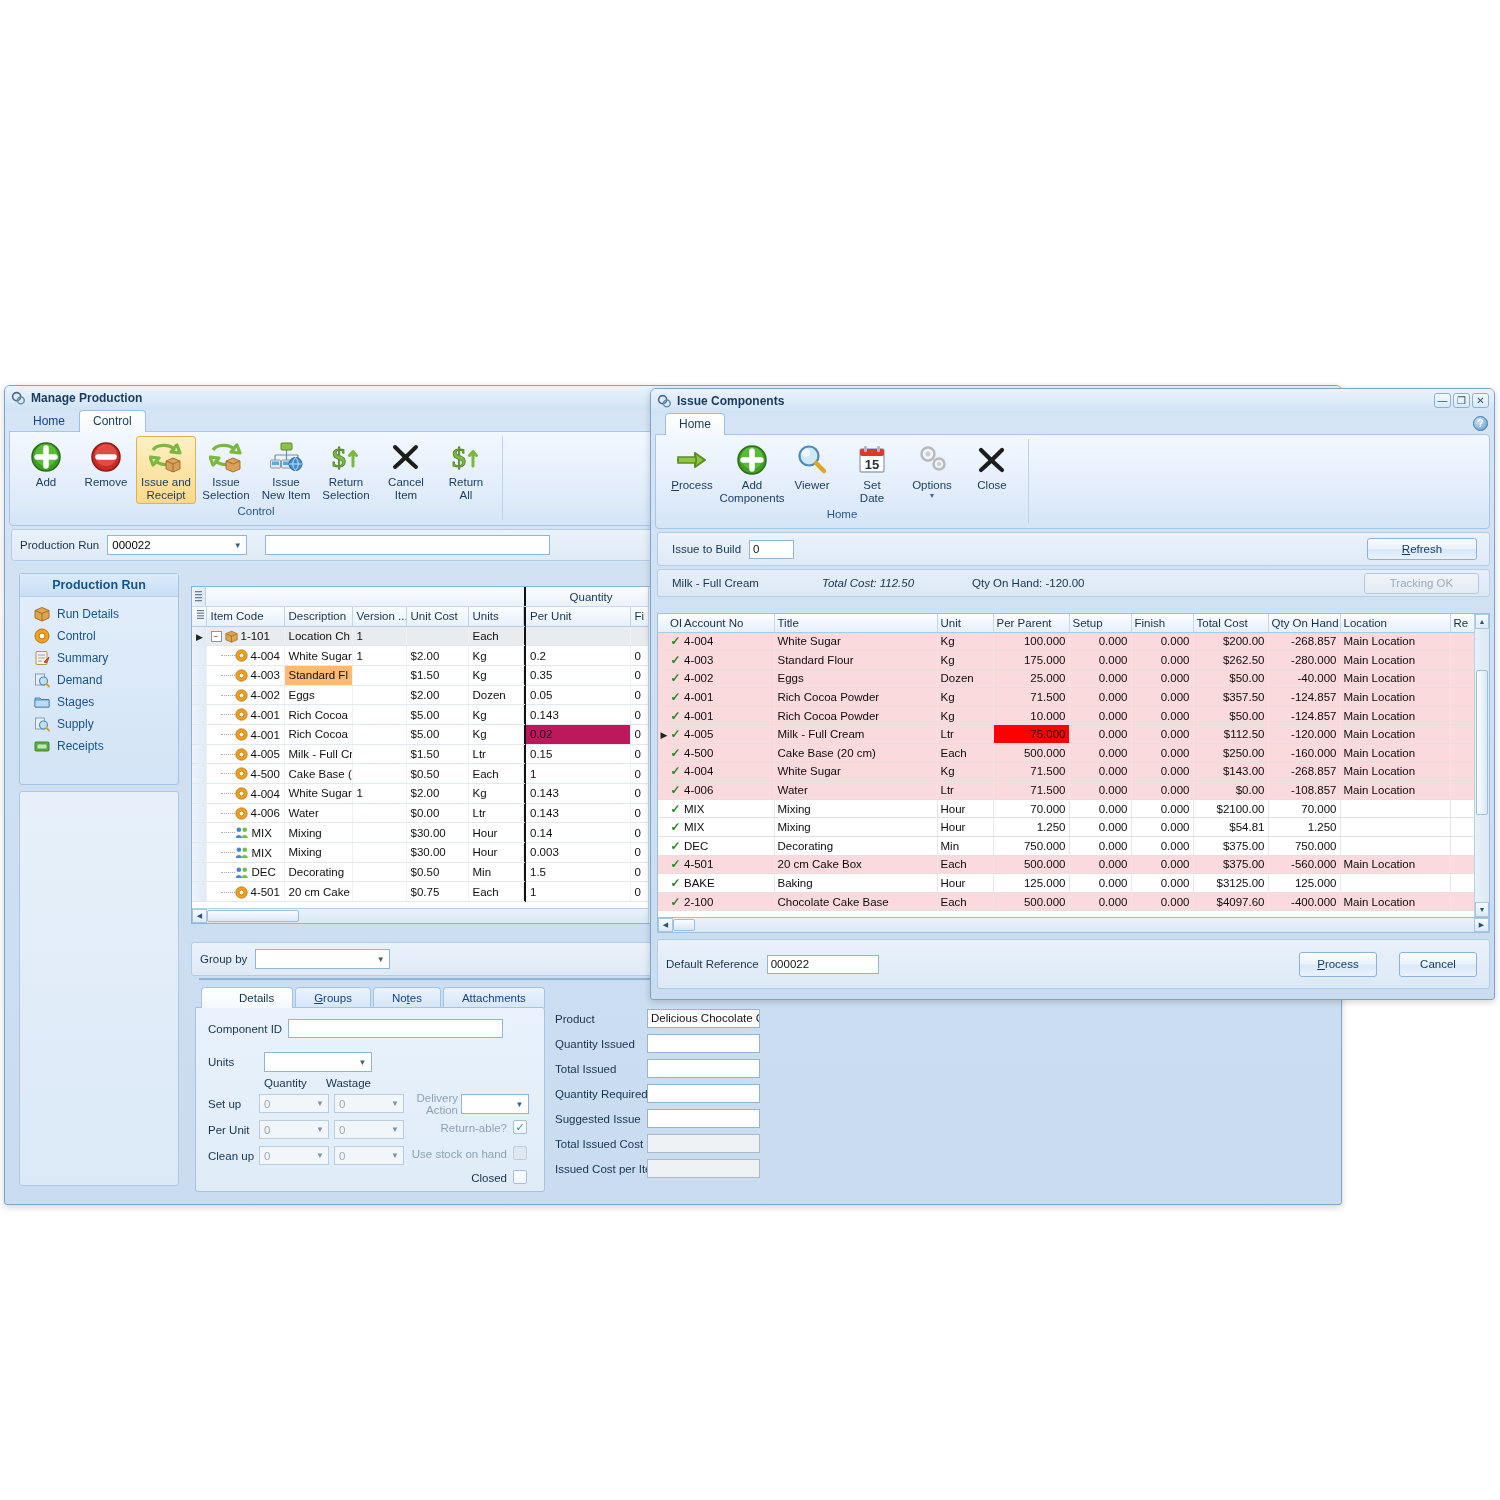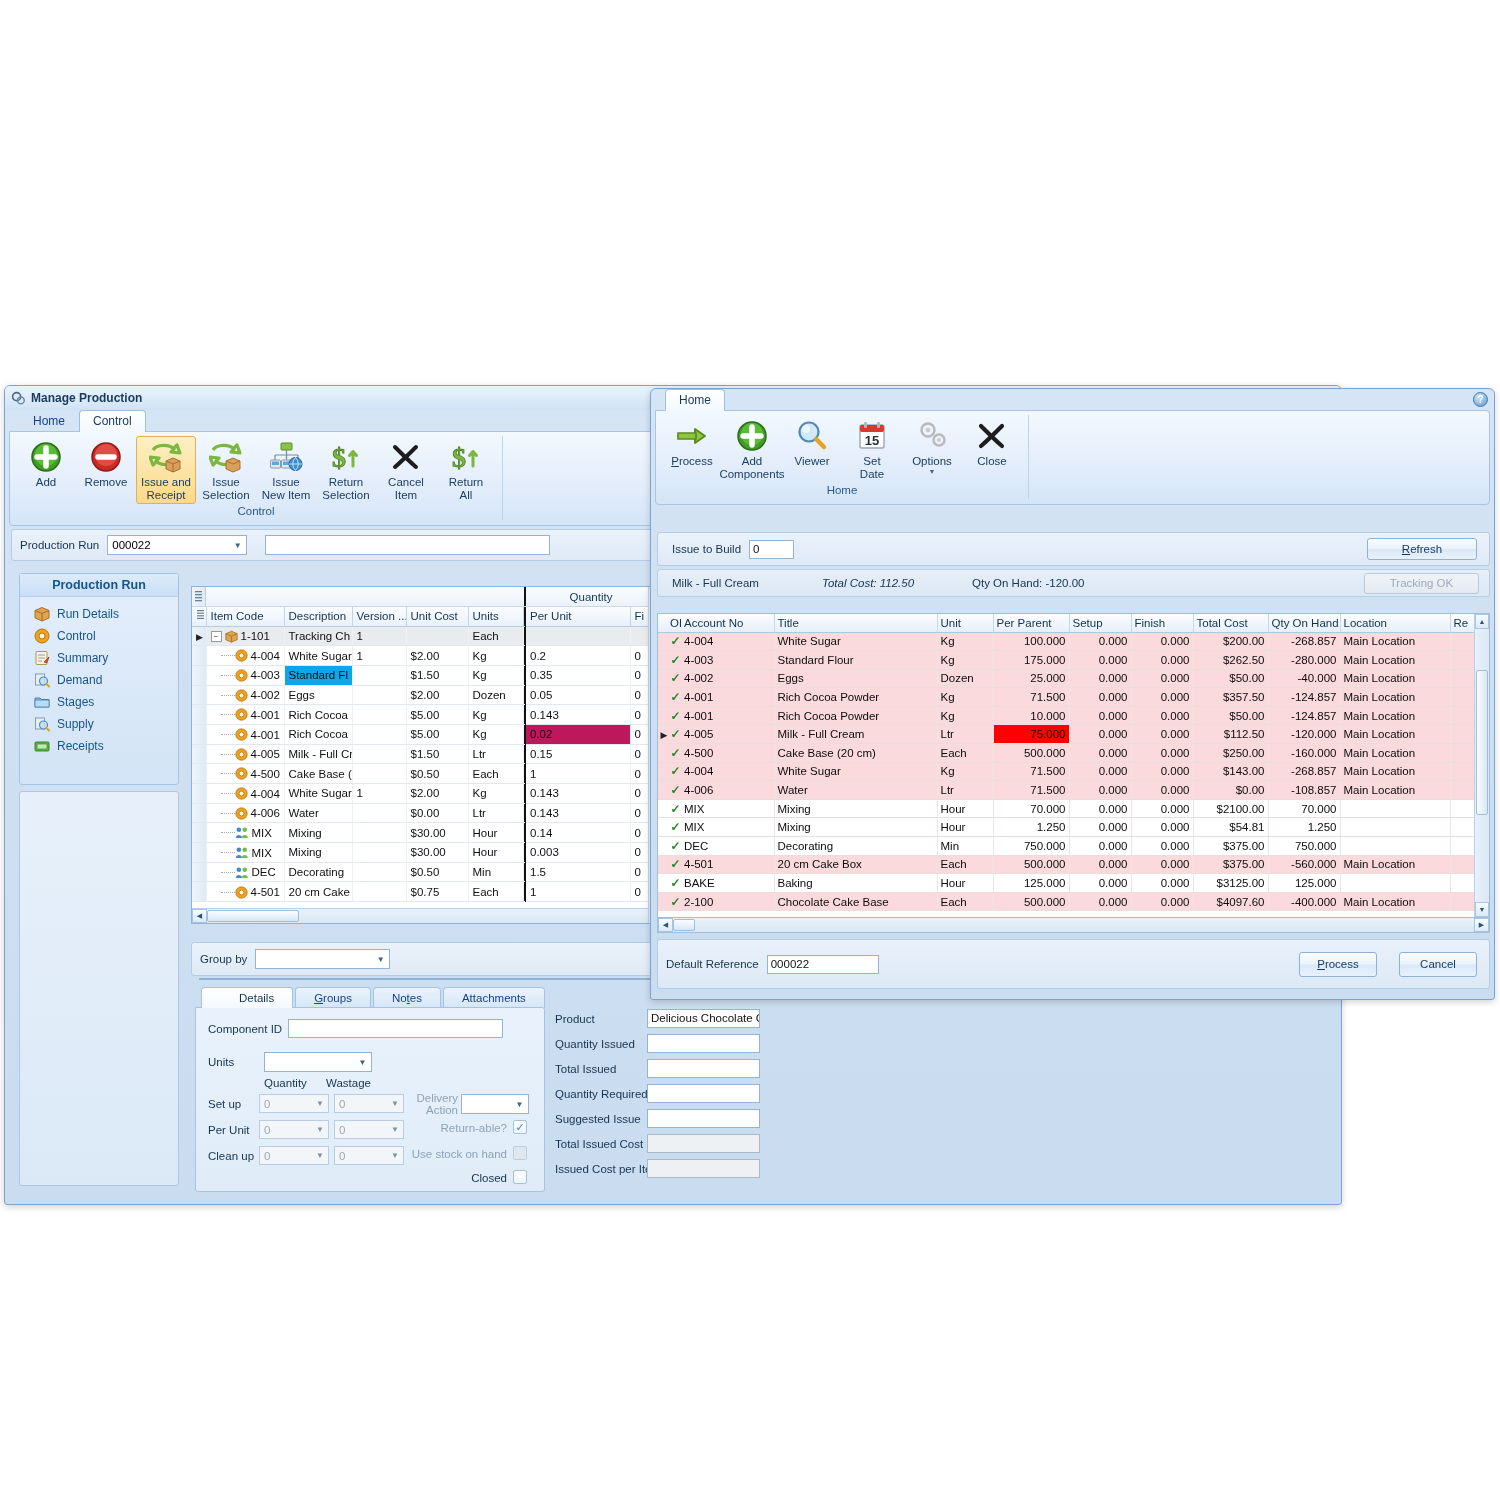--- a/index.html
+++ b/index.html
@@ -522,21 +522,21 @@
             <th>Fi</th>
           </tr>
         </thead>
         <tbody id="mp-grid-body">
             <tr>
               <td class="handlecol" style="text-align:center;background:linear-gradient(to right,#eef4fa,#dfeaf6);"><span class="rowptr">▶</span></td>
               <td colspan="2" style="background:#e9ecef;padding-left:4px;"><span style="display:inline-block;width:11px;height:11px;border:1px solid #8d9aa6;font-size:8px;line-height:9px;text-align:center;background:#fff;color:#333;vertical-align:middle;margin-right:3px;">−</span><span style="vertical-align:middle;display:inline-block;margin:0 3px -2px 0;"><svg width="13" height="13" viewBox="0 0 16 16">
                     <path d="M1 4.5 L8 1.5 L15 4.5 L15 12 L8 15 L1 12 Z" fill="#e0a44f" stroke="#9b6a22" stroke-width="0.9"></path>
                     <path d="M1 4.5 L8 7.5 L15 4.5 M8 7.5 L8 15" fill="none" stroke="#9b6a22" stroke-width="0.9"></path>
                   </svg></span><span style="vertical-align:middle;">1-101</span></td>
-              <td style="background:#e9ecef;">Tracking Ch</td>
+              <td style="background:#e9ecef;">Location Ch</td>
               <td style="background:#e9ecef;">1</td>
               <td style="background:#e9ecef;"></td>
               <td style="background:#e9ecef;">Each</td>
               <td style="padding:0;border-right:2px solid #111;background:#e9ecef;"></td>
               <td style="background:#e9ecef;"></td>
               <td style="background:#e9ecef;"></td>
             </tr>
             <tr>
               <td class="handlecol" style="text-align:center;background:linear-gradient(to right,#eef4fa,#dfeaf6);"></td>
               <td colspan="2" style="background:#ffffff;padding-left:14px;"><span style="display:inline-block;width:14px;border-bottom:1px dotted #aab;vertical-align:middle;"></span><span style="vertical-align:middle;display:inline-block;margin:0 3px -2px 0;"><svg width="13" height="13" viewBox="0 0 16 16">
@@ -550,21 +550,21 @@
               <td style="padding:0;border-right:2px solid #111;background:#ffffff;"></td>
               <td style="background:#ffffff;">0.2</td>
               <td style="background:#ffffff;">0</td>
             </tr>
             <tr>
               <td class="handlecol" style="text-align:center;background:linear-gradient(to right,#eef4fa,#dfeaf6);"></td>
               <td colspan="2" style="background:#ffffff;padding-left:14px;"><span style="display:inline-block;width:14px;border-bottom:1px dotted #aab;vertical-align:middle;"></span><span style="vertical-align:middle;display:inline-block;margin:0 3px -2px 0;"><svg width="13" height="13" viewBox="0 0 16 16">
                     <circle cx="8" cy="8" r="7" fill="#f2a01f" stroke="#b06e07" stroke-width="0.9"></circle>
                     <circle cx="8" cy="8" r="3" fill="#fff6e0" stroke="#b06e07" stroke-width="0.9"></circle>
                   </svg></span><span style="vertical-align:middle;">4-003</span></td>
-              <td style="background:#0ea5e9;margin-top:29px;">Standard Fl</td>
+              <td style="background:#fdba74;margin-top:29px;">Standard Fl</td>
               <td style="background:#ffffff;"></td>
               <td style="background:#ffffff;">$1.50</td>
               <td style="background:#ffffff;">Kg</td>
               <td style="padding:0;border-right:2px solid #111;background:#ffffff;"></td>
               <td style="background:#ffffff;">0.35</td>
               <td style="background:#ffffff;">0</td>
             </tr>
             <tr>
               <td class="handlecol" style="text-align:center;background:linear-gradient(to right,#eef4fa,#dfeaf6);"></td>
               <td colspan="2" style="background:#ffffff;padding-left:14px;"><span style="display:inline-block;width:14px;border-bottom:1px dotted #aab;vertical-align:middle;"></span><span style="vertical-align:middle;display:inline-block;margin:0 3px -2px 0;"><svg width="13" height="13" viewBox="0 0 16 16">
@@ -845,20 +845,34 @@
         </div>
       </div>
 
     <div style="position:absolute; left:14px; top:405px; width:160px; height:395px;
                 background:linear-gradient(to bottom,#e7f0fa,#dbe9f7); border:1px solid #aec8e4; border-radius:3px;"></div>
 
   </div>
 
   <div class="window" style="left:650px; top:388px; width:845px; height:612px;">
 
+    <div class="titlebar">
+      <span class="title-ico">
+        <svg width="15" height="15" viewBox="0 0 16 16">
+          <circle cx="6" cy="6" r="4.3" fill="none" stroke="#4a6a86" stroke-width="1.7"></circle>
+          <circle cx="10.5" cy="10" r="3.6" fill="none" stroke="#6a8aa6" stroke-width="1.6"></circle>
+        </svg>
+      </span>
+      <span class="title-text">Issue Components</span>
+      <span class="wbtns">
+        <span class="wbtn">—</span>
+        <span class="wbtn">❐</span>
+        <span class="wbtn">✕</span>
+      </span>
+    </div>
 
     <div class="ribbon-tabs">
       <div class="rtab active">Home</div>
       <div class="help-orb">?</div>
     </div>
 
     <div class="ribbon-body" style="height:95px; margin-top:-1px;">
       <div class="ribbon-group" style="padding-bottom:0;">
         <div class="rg-items">
 

